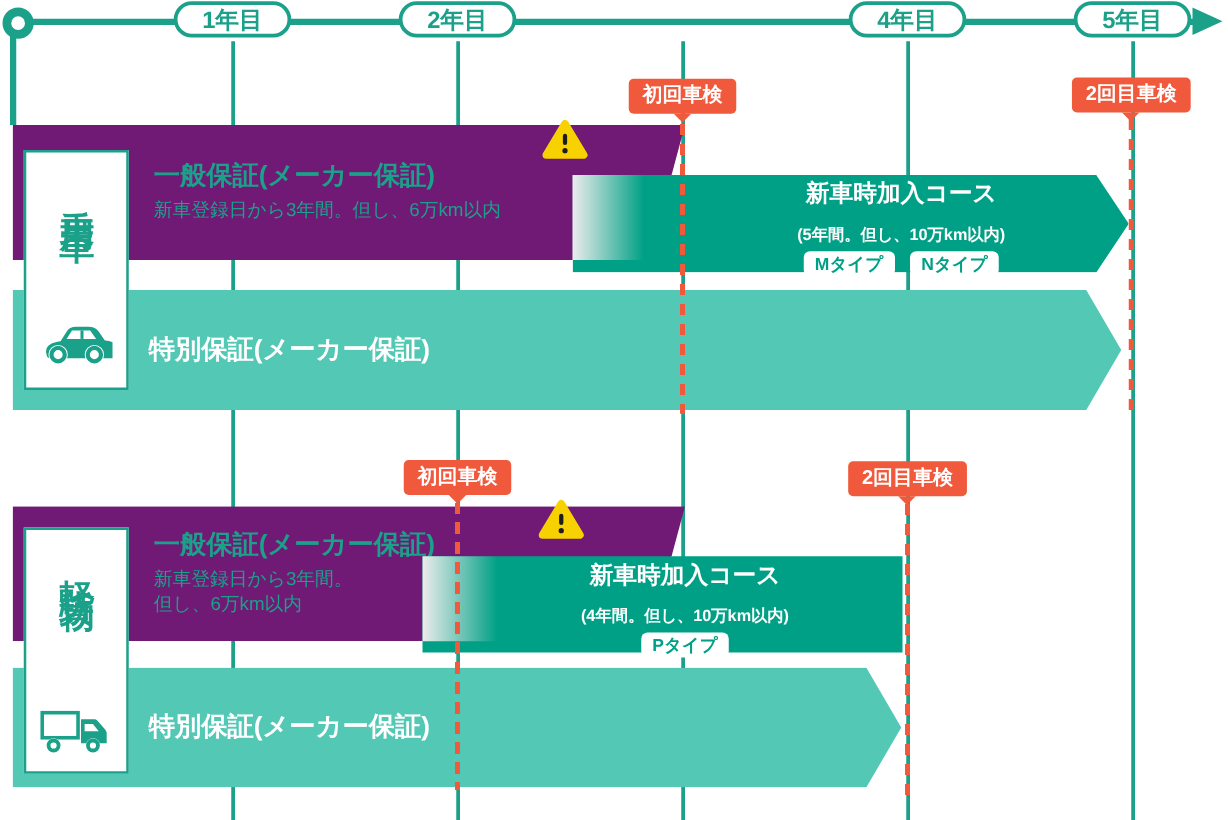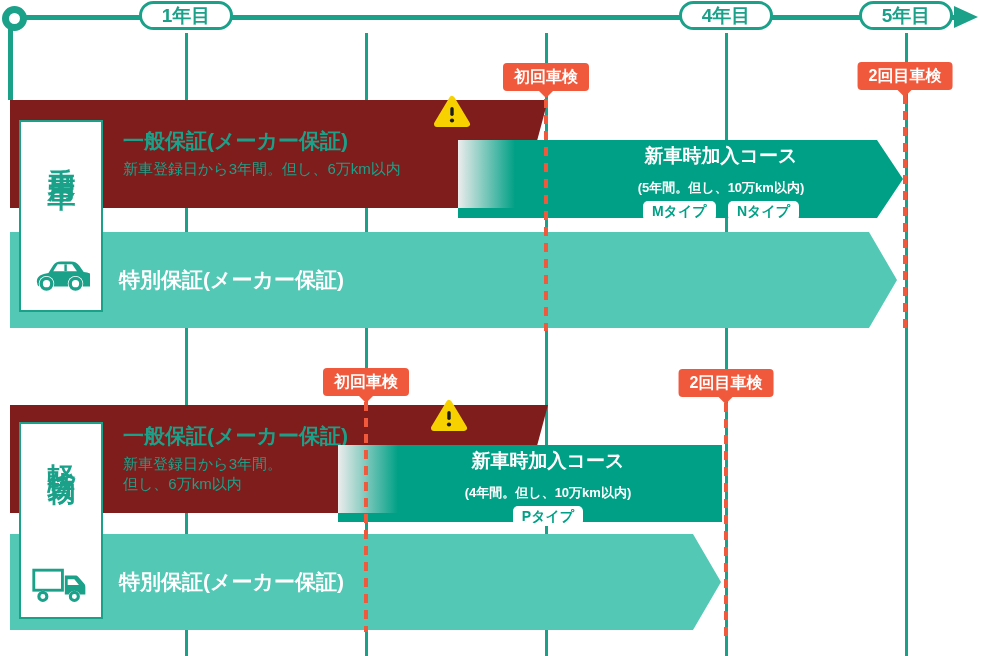--- a/index.html
+++ b/index.html
@@ -14,21 +14,21 @@
   .tl-arrow{position:absolute;left:954px;top:6px;width:0;height:0;border-left:24px solid #1ba189;
     border-top:11px solid transparent;border-bottom:11px solid transparent;z-index:6;}
   .tl-dot{position:absolute;left:2px;top:6px;width:11px;height:11px;border:7px solid #1ba189;
     border-radius:50%;background:#fff;z-index:6;}
   .tl-stem{position:absolute;left:8px;top:18px;width:5px;height:82px;background:#1ba189;z-index:1;}
   .year-pill{position:absolute;top:1px;width:94px;height:29px;transform:translateX(-50%);
     background:#fff;border:3px solid #1ba189;border-radius:20px;box-sizing:border-box;
     display:flex;align-items:center;justify-content:center;
     font-size:19px;font-weight:bold;color:#1ba189;z-index:6;}
   
-  .bar-general{position:absolute;left:10px;width:538px;height:108px;background:#7f1d1d;
+  .bar-general{position:absolute;left:10px;width:538px;height:108px;background:#701a75;
     clip-path:polygon(0 0,100% 0,calc(100% - 29px) 100%,0 100%);
     display:flex;flex-direction:column;justify-content:center;row-gap:6px;
     padding-left:113px;box-sizing:border-box;z-index:2;}
   .bar-special{position:absolute;left:10px;height:96px;background:#52c8b5;
     clip-path:polygon(0 0,calc(100% - 28px) 0,100% 50%,calc(100% - 28px) 100%,0 100%);
     display:flex;flex-direction:column;justify-content:center;row-gap:6px;
     padding-left:109px;box-sizing:border-box;color:#fff;z-index:2;}
   .bar-title{font-size:21px;font-weight:bold;line-height:24px;}
   .bar-desc{font-size:15px;line-height:20px;white-space:pre-line;}
   .teal-text{color:#1ba189;}
@@ -156,16 +156,17 @@
   <div class="vdash" style="left:366px;top:402px;height:230px"></div>
   <div class="vdash" style="left:726px;top:403px;height:240px"></div>
   <div class="insp-badge" style="left:366px;top:368px">初回車検</div>
   <div class="insp-badge" style="left:726px;top:369px">2回目車検</div>
 
   <div class="tl-stem"></div>
   <div class="tl-axis"></div>
   <div class="tl-arrow"></div>
   <div class="tl-dot"></div>
   <div class="year-pill" style="left:186px">1年目</div>
+  <div class="year-pill" style="left:366px">2年目</div>
   <div class="year-pill" style="left:726px">4年目</div>
   <div class="year-pill" style="left:906px">5年目</div>
 
 </div>
 
 </body></html>

